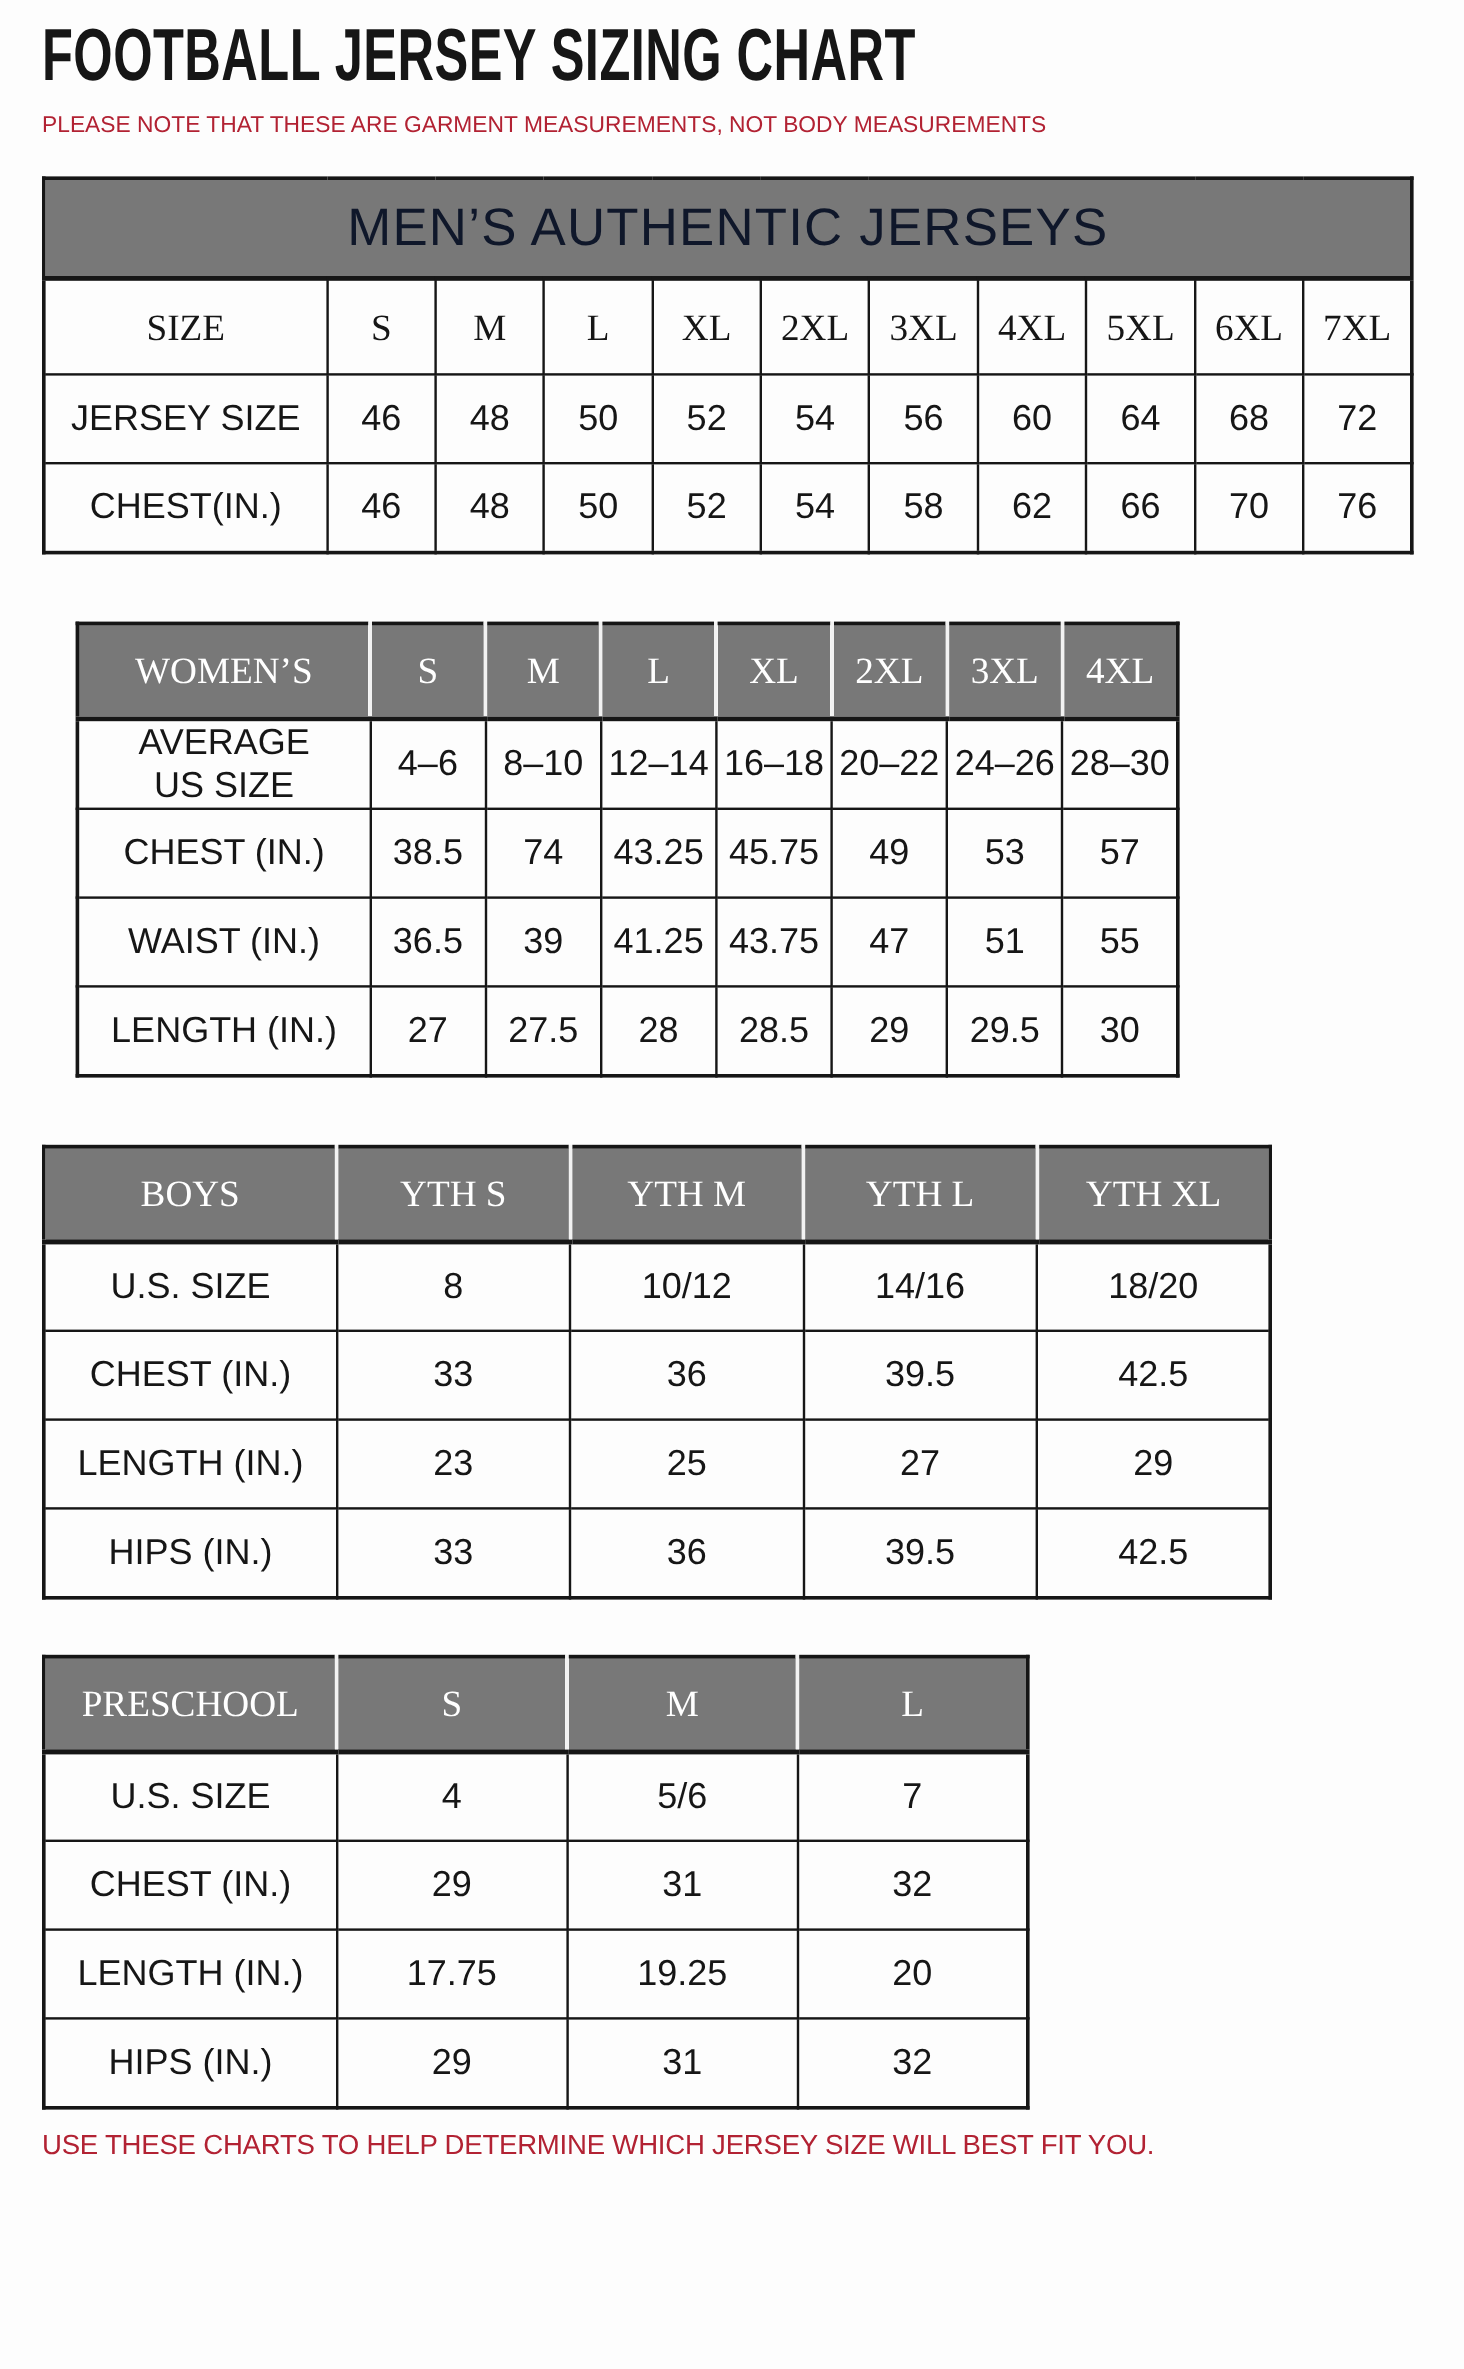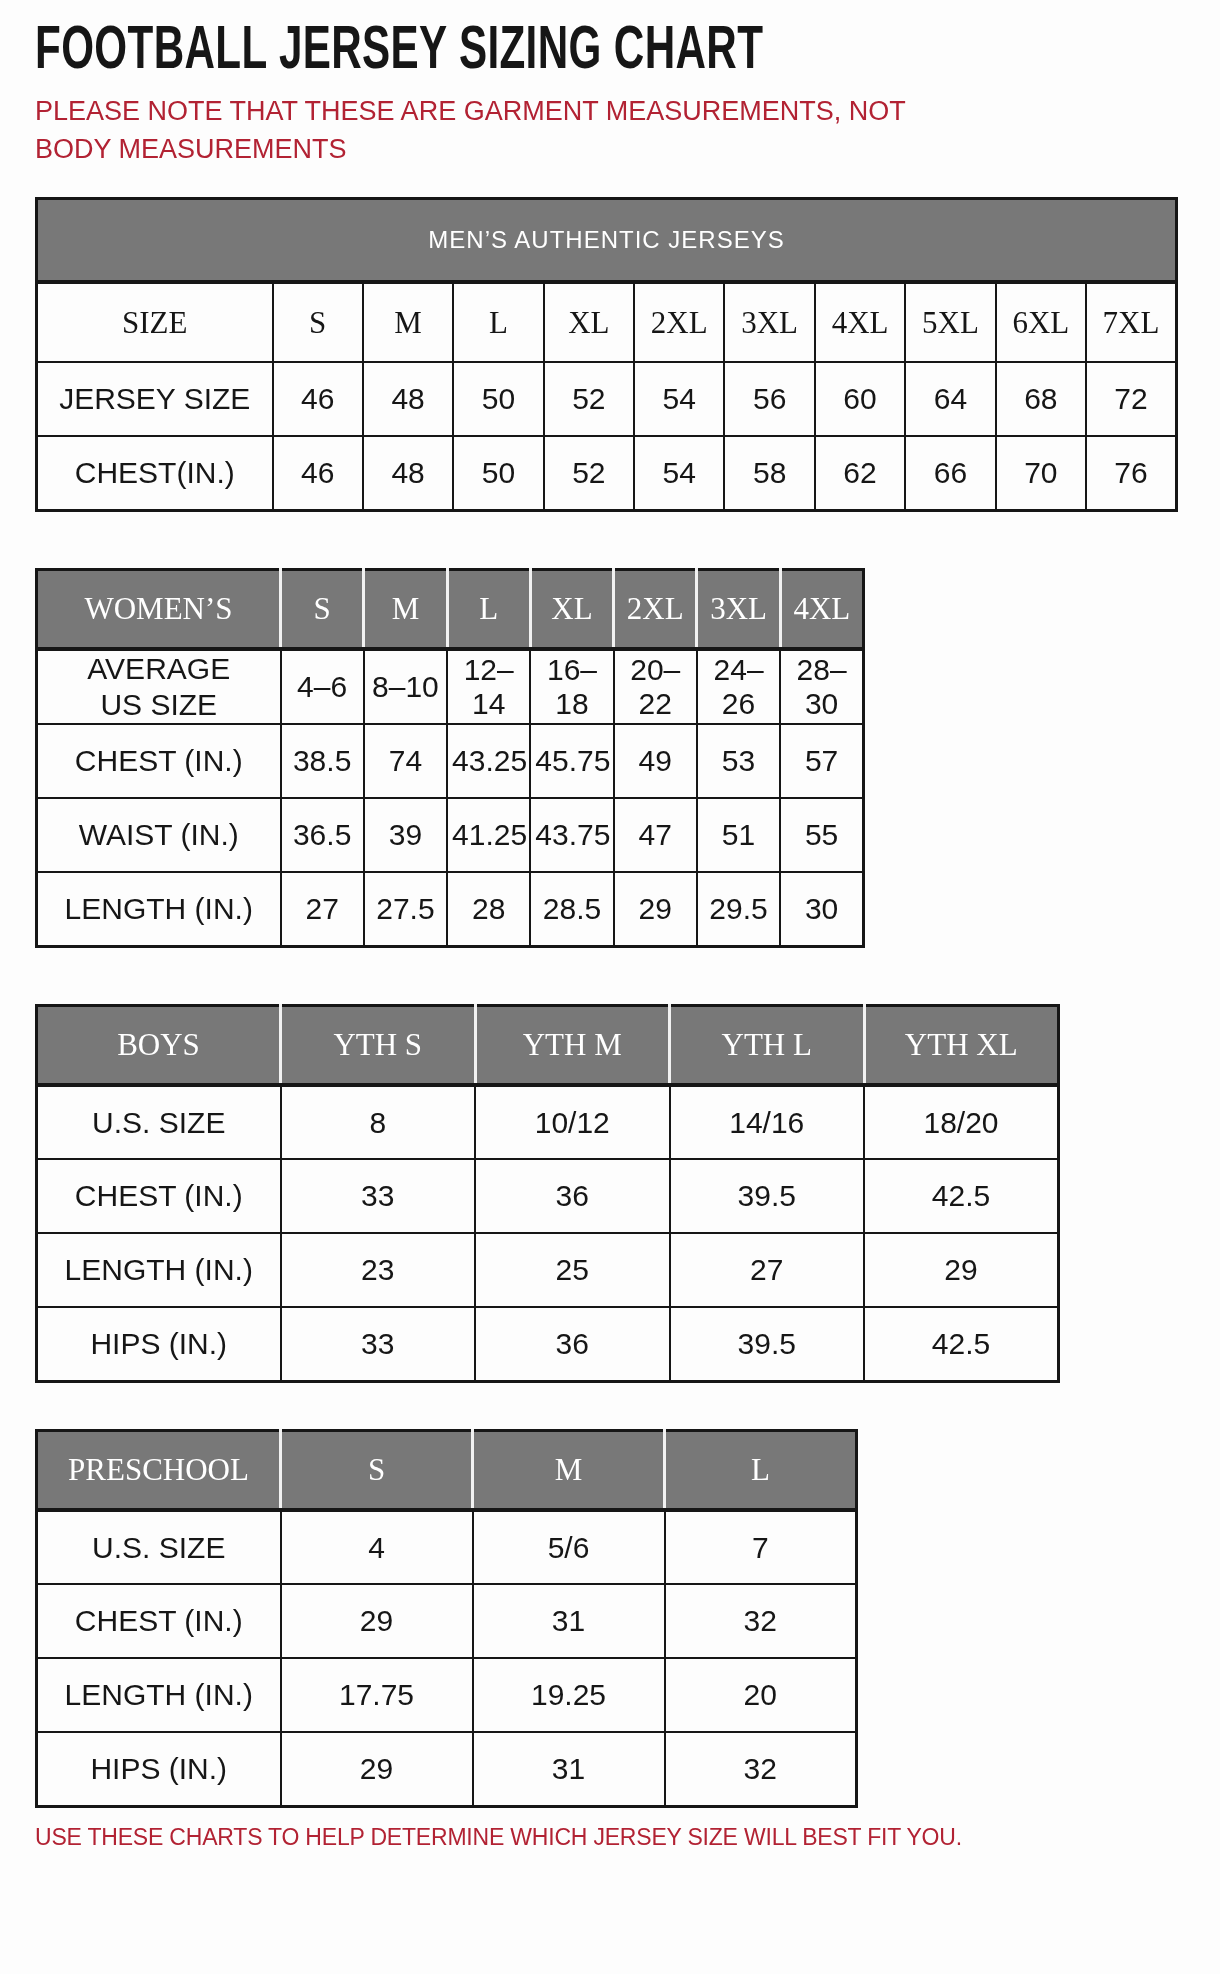--- a/index.html
+++ b/index.html
@@ -20,52 +20,52 @@
   font-size:57px; line-height:1.0; font-weight:bold;
   transform:scale(0.74,1.08); transform-origin:left top;
   white-space:nowrap;
   letter-spacing:0.5px;
 }
 
 .note {
   margin:14px 0 0 0;
   max-width:935px;
   color:var(--red);
-  font-size:27px; line-height:1.42;
+  font-size:19px; line-height:1.42;
 }
 
 table.size-table {
   border-collapse:collapse;
   table-layout:fixed;
   border:3px solid var(--border);
 }
 table.size-table td {
   border:2px solid var(--border);
   text-align:center; vertical-align:middle;
   font-size:30px;
   padding:0 4px;
   overflow:hidden;
 }
 tr.banner-row td {
-  background:var(--gray); color:#ffffff;
+  background:var(--gray); color:#0f172a;
   height:84px;
-  font-size:24px; letter-spacing:1px;
+  font-size:44px; letter-spacing:1px;
   border-bottom:4px solid var(--border);
 }
 tr.header-row td { height:80px; font-size:31px;font-family:Liberation Serif, serif; }
 tr.header-row.gray td {
   background:var(--gray); color:#ffffff;
   border-bottom:4px solid var(--border);
 }
 tr.header-row.gray td:not(:last-child) { border-right:3px solid var(--divider); }
 tr.data-row td { height:74px; }
 td.row-label { font-size:28px; white-space:pre-line; line-height:1.2; }
 
 table.mens { width:1143px; margin-top:28px; }
-table.womens { width:830px; margin-top:56px; }
+table.womens { width:920px; margin-top:56px;margin-left:28px; }
 table.boys  { width:1025px; margin-top:56px;padding-left:32px; }
 table.preschool { width:823px; margin-top:46px;border-radius:27px; }
 col.label-col { width:236px; }
 table.womens col.label-col, table.boys col.label-col, table.preschool col.label-col { width:244px; }
 tr.data-row td.row-label { }
 
 .footer {
   margin:16px 0 0 0;
   color:var(--red);
   font-size:23px;

